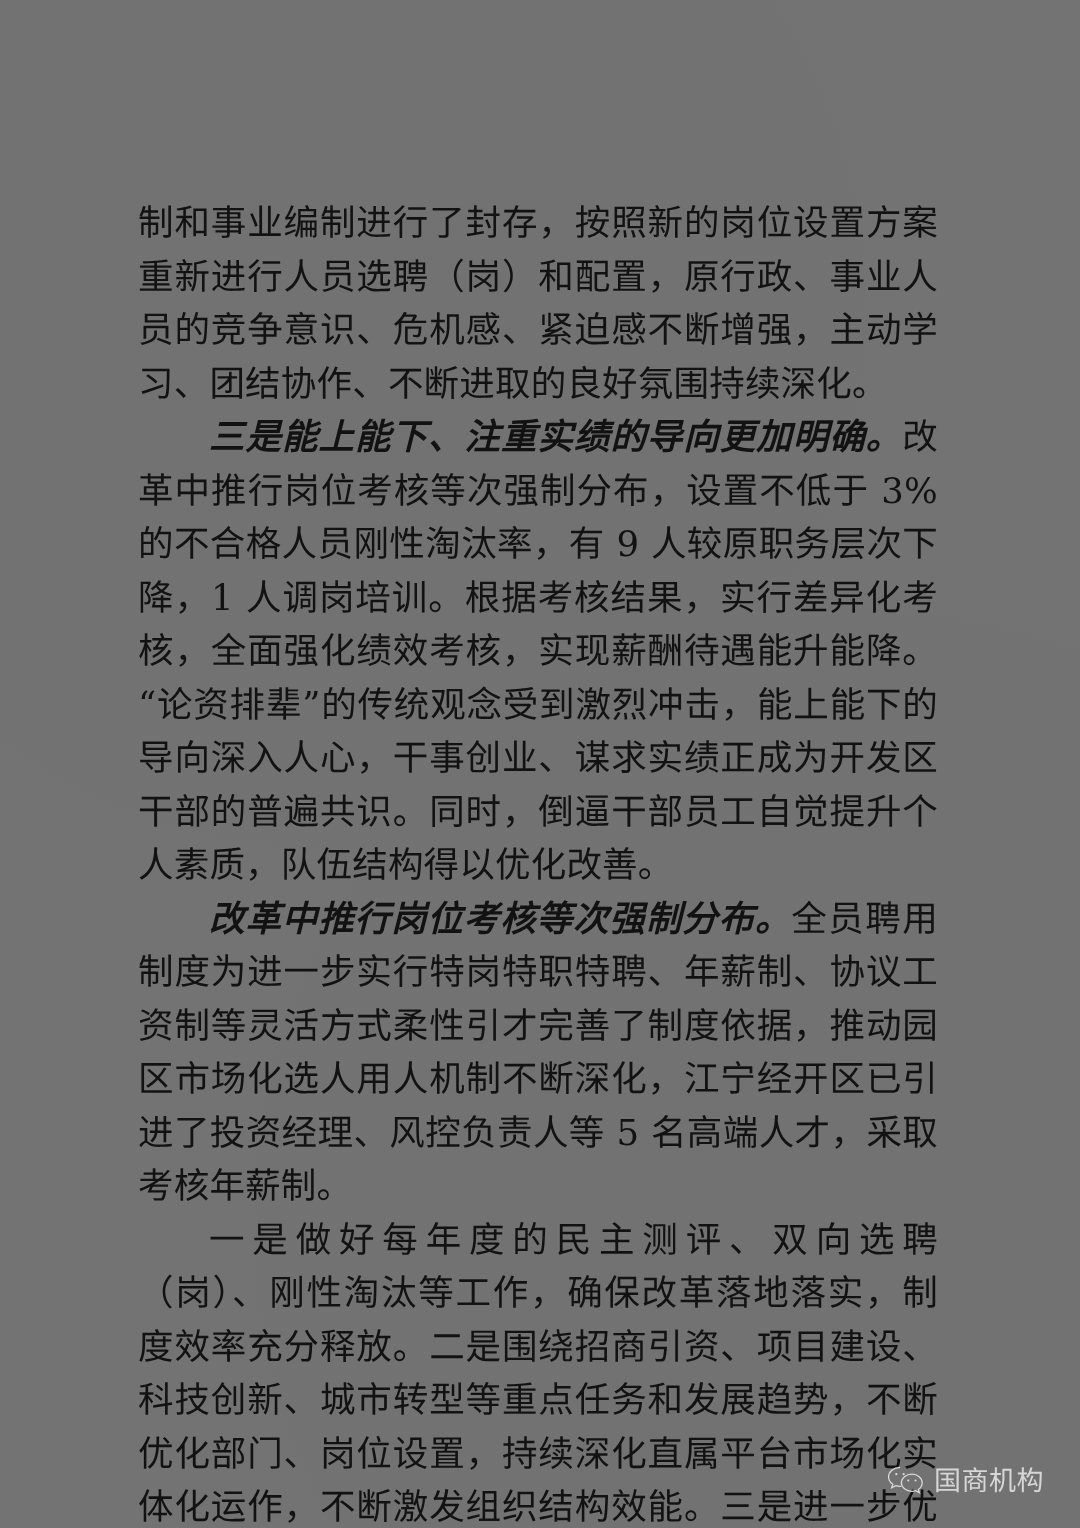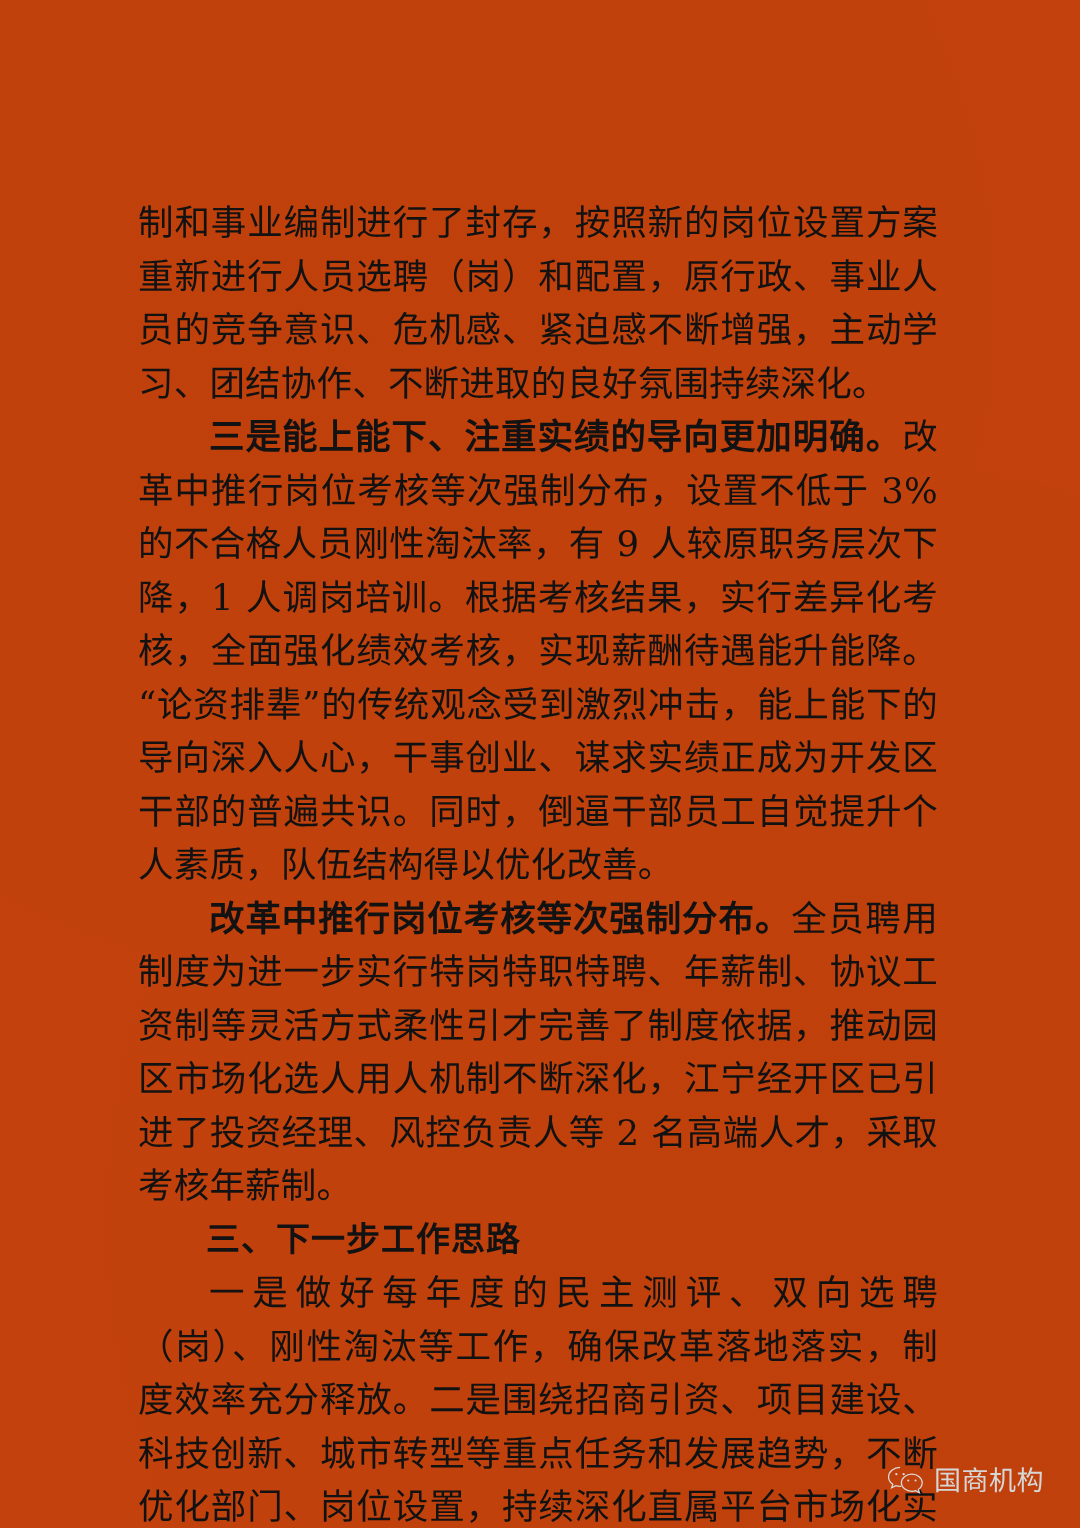--- a/index.html
+++ b/index.html
@@ -14,21 +14,21 @@
     position: relative;
     overflow: hidden;
     font-family: "DejaVu Serif", "Liberation Serif", serif;
     color: #111111;
     -webkit-font-smoothing: antialiased;
   }
 
   .page {
     position: absolute;
     inset: 0;
-    background: #c2410c;
+    background: #737373;
   }
 
   
   .page::before {
     content: "";
     position: absolute;
     inset: 0;
     background:
       radial-gradient(circle at 30% 20%, rgba(0,0,0,0.010), rgba(0,0,0,0) 60%),
       radial-gradient(circle at 80% 80%, rgba(0,0,0,0.012), rgba(0,0,0,0) 65%);
@@ -70,20 +70,21 @@
     font-size: 34px;
     line-height: 53.5px;
     text-indent: 68px;
     letter-spacing: 1px;
     text-align: left;
   }
 
   .lead-emph {
     font-weight: 700;
     letter-spacing: -0.4px;
+    font-style: italic;
   }
 
   .page-number {
     position: absolute;
     left: 0;
     right: 82px;
     top: 1412px;
     text-align: right;
     font-size: 31px;
     line-height: 40px;
@@ -122,23 +123,22 @@
 <body>
 
 <div class="page">
 
   <div class="text-column">
 
     <p class="body-para">制和事业编制进行了封存，按照新的岗位设置方案重新进行人员选聘（岗）和配置，原行政、事业人员的竞争意识、危机感、紧迫感不断增强，主动学习、团结协作、不断进取的良好氛围持续深化。</p>
 
     <p class="body-para indent"><span class="lead-emph">三是能上能下、注重实绩的导向更加明确。</span><span>改革中推行岗位考核等次强制分布，设置不低于 3%的不合格人员刚性淘汰率，有 9 人较原职务层次下降，1 人调岗培训。根据考核结果，实行差异化考核，全面强化绩效考核，实现薪酬待遇能升能降。“论资排辈”的传统观念受到激烈冲击，能上能下的导向深入人心，干事创业、谋求实绩正成为开发区干部的普遍共识。同时，倒逼干部员工自觉提升个人素质，队伍结构得以优化改善。</span></p>
 
-    <p class="body-para indent"><span class="lead-emph">改革中推行岗位考核等次强制分布。</span><span>全员聘用制度为进一步实行特岗特职特聘、年薪制、协议工资制等灵活方式柔性引才完善了制度依据，推动园区市场化选人用人机制不断深化，江宁经开区已引进了投资经理、风控负责人等 2 名高端人才，采取考核年薪制。</span></p>
+    <p class="body-para indent"><span class="lead-emph">改革中推行岗位考核等次强制分布。</span><span>全员聘用制度为进一步实行特岗特职特聘、年薪制、协议工资制等灵活方式柔性引才完善了制度依据，推动园区市场化选人用人机制不断深化，江宁经开区已引进了投资经理、风控负责人等 5 名高端人才，采取考核年薪制。</span></p>
 
-    <h2 class="section-heading">三、下一步工作思路</h2>
 
     <p class="body-para indent">一是做好每年度的民主测评、双向选聘（岗）、刚性淘汰等工作，确保改革落地落实，制度效率充分释放。二是围绕招商引资、项目建设、科技创新、城市转型等重点任务和发展趋势，不断优化部门、岗位设置，持续深化直属平台市场化实体化运作，不断激发组织结构效能。三是进一步优化完善绩效考核制度机</p>
 
   </div>
 
 
   <div class="watermark">
     <svg class="watermark-icon" viewBox="0 0 44 34" xmlns="http://www.w3.org/2000/svg">
       <g fill="none" stroke="#dadada" stroke-width="1.4">
         <path d="M15.5 3.2C8.4 3.2 2.8 7.9 2.8 13.6c0 3.2 1.8 6.1 4.7 8L6.2 25.6l4.6-2.4c1.5.45 3.1.7 4.7.7l1.3-.05"></path>

